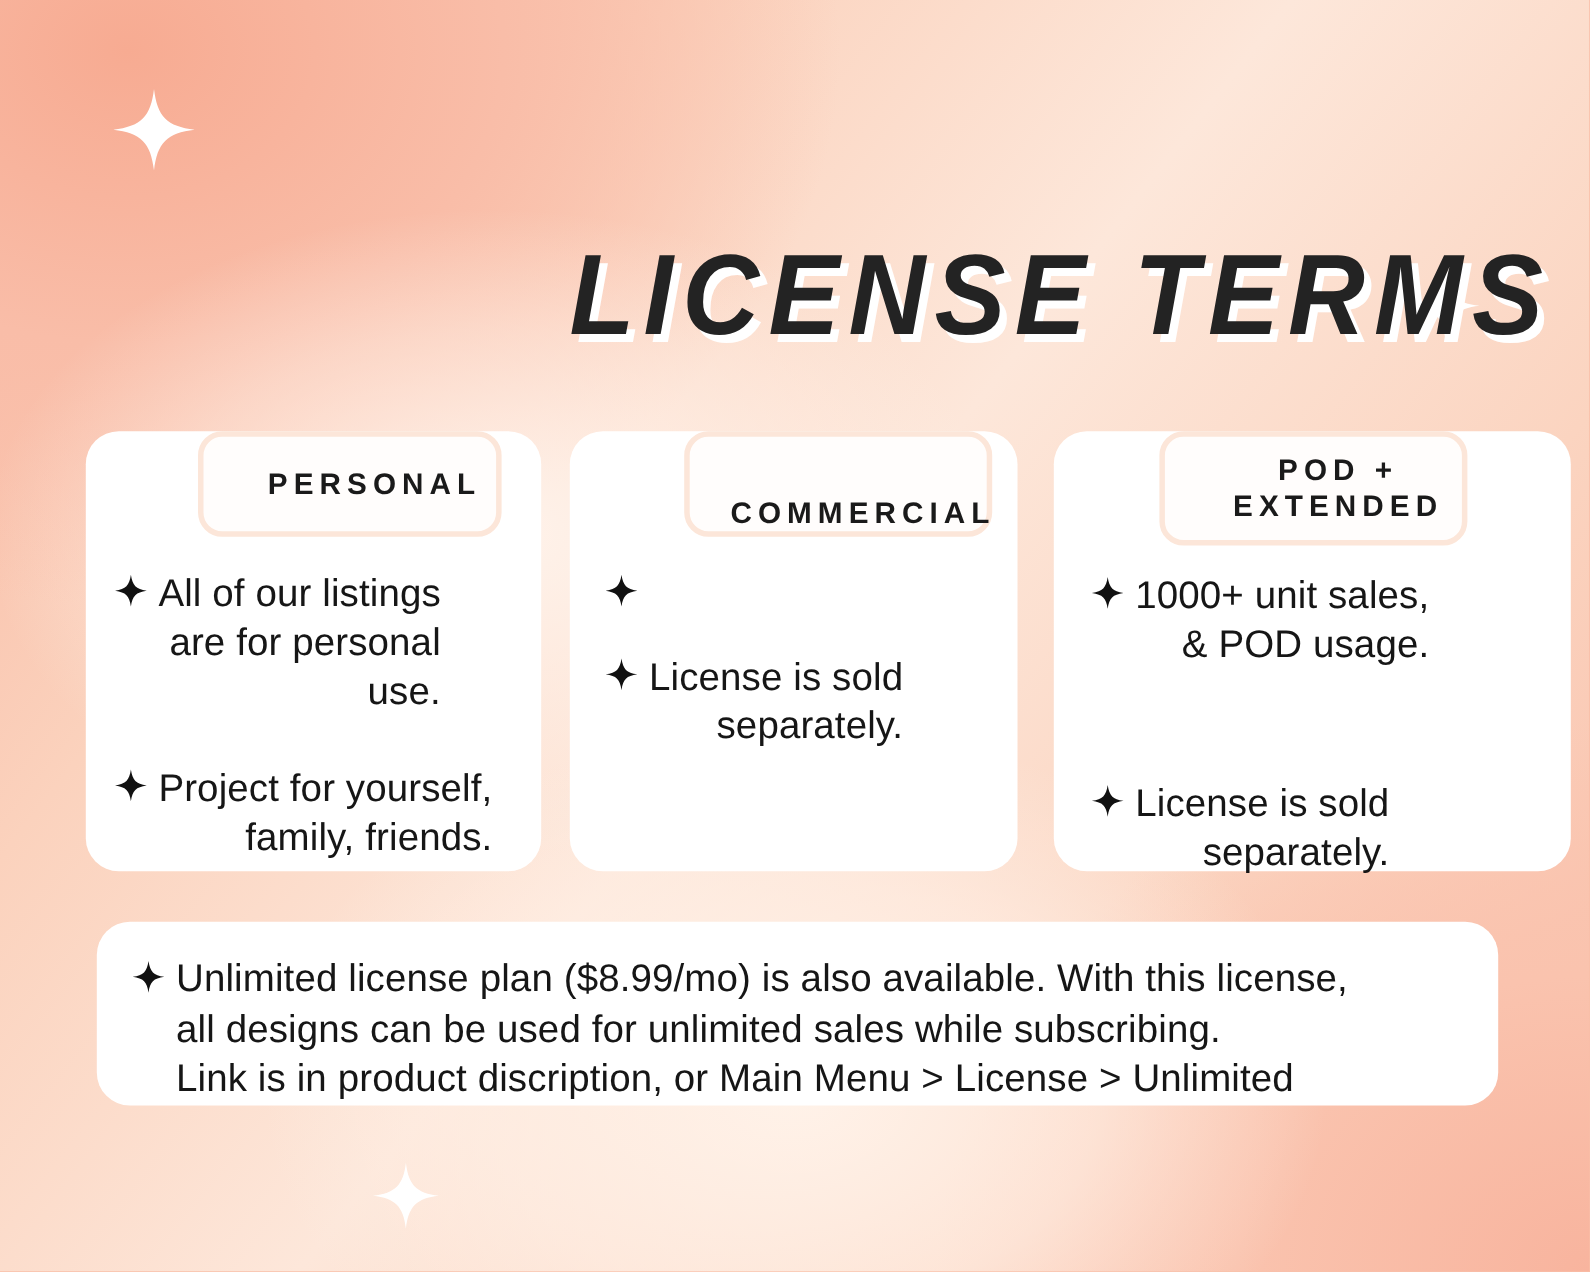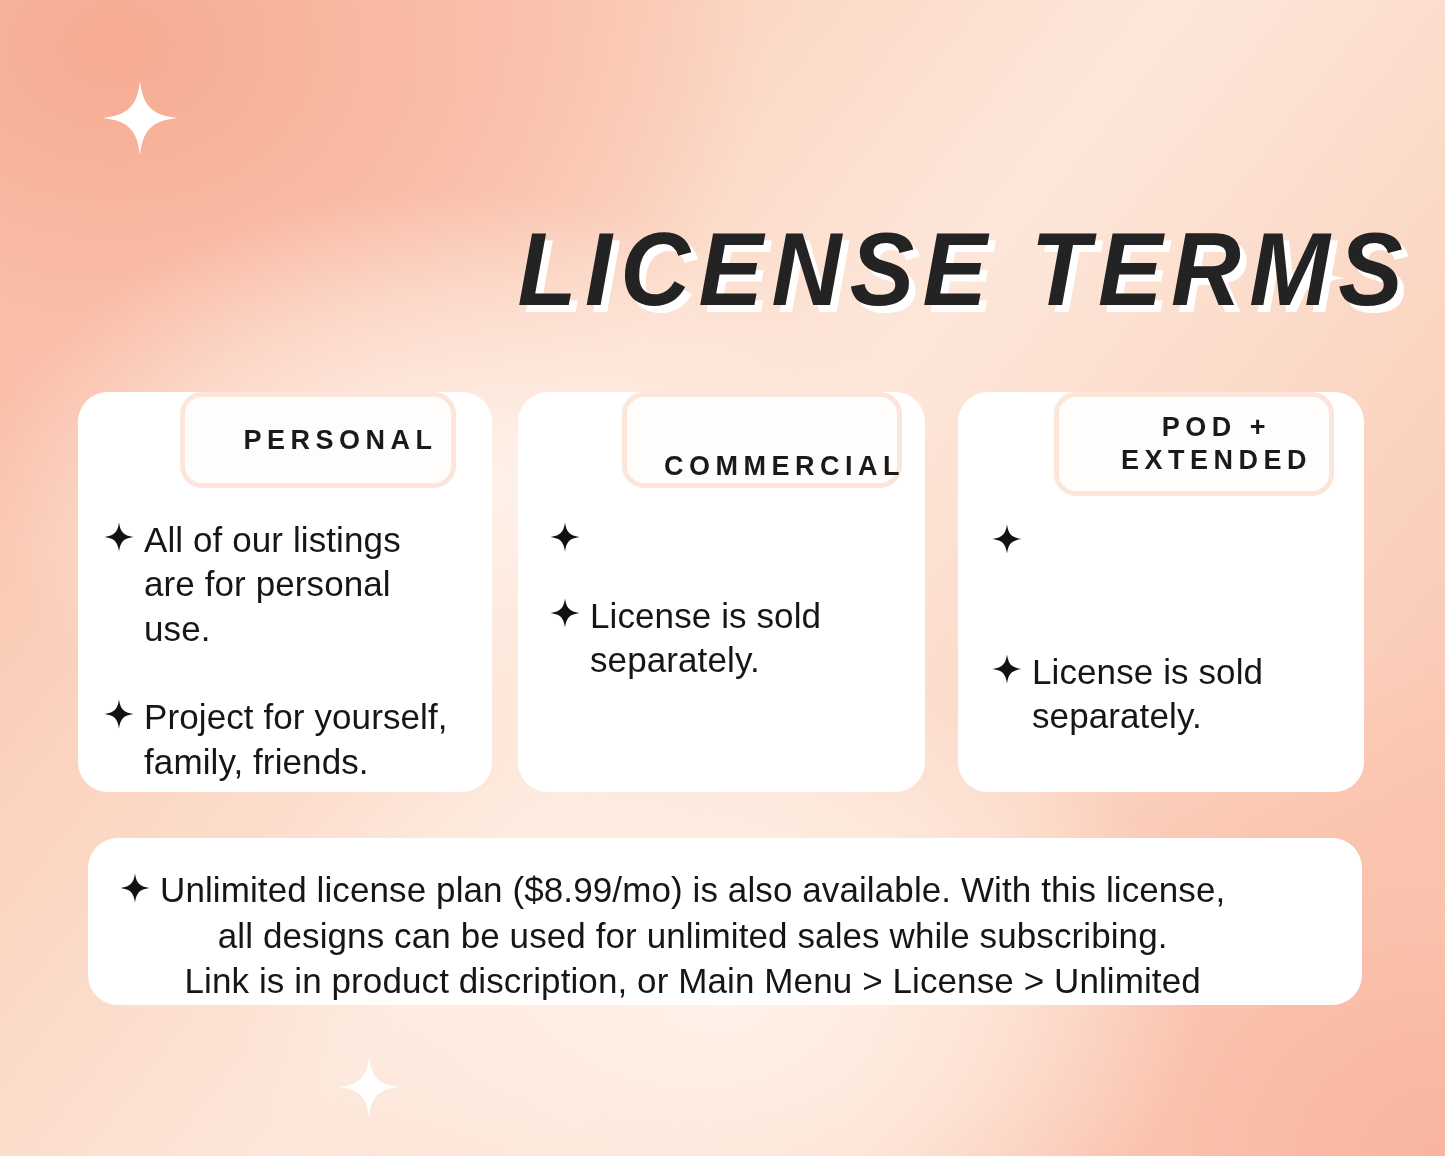--- a/index.html
+++ b/index.html
@@ -105,20 +105,21 @@
     padding: 0;
   }
   .card-list li {
     display: flex;
     align-items: flex-start;
     font-size: 35px;
     line-height: 1.27;
     color: #161616;
     font-weight: 300;
     letter-spacing: 0.1px;
+    text-align: right;
   }
   .bullet {
     flex: 0 0 auto;
     width: 30px;
     margin-right: 10px;
     position: relative;
     top: 4px;
   }
   .bullet svg { display: block; }
   .li-text { white-space: pre-line; }
@@ -129,35 +130,34 @@
   #list-personal      { left: 26px;  right: 20px; top: 126px; }
   #list-personal li + li { margin-top: 44px; }
 
   
   #card-commercial    { left: 518px; top: 392px; width: 407px; height: 400px; }
   #badge-commercial   { left: 104px; width: 280px; height: 96px; align-items: flex-end; }
   #list-commercial    { left: 32px;  right: 18px; top: 126px; }
   #list-commercial li + li { margin-top: 46px; }
 
   
-  #card-pod           { left: 958px; top: 392px; width: 406px; height: 400px; }
+  #card-pod           { left: 958px; top: 392px; width: 470px; height: 400px; }
   #badge-pod          { left: 96px;  width: 280px; height: 104px; }
   #list-pod           { left: 34px;  right: 16px; top: 128px; }
   #list-pod li + li   { margin-top: 100px; }
 
   
   #banner {
     position: absolute;
     left: 88px;
     top: 838px;
     width: 1274px;
     height: 167px;
     background: #ffffff;
     border-radius: 30px;
-    text-align: center;
   }
   #banner-row {
     position: absolute;
     left: 32px;
     top: 29px;
     right: 26px;
     display: flex;
     align-items: flex-start;
   }
   #banner .bullet {
@@ -263,20 +263,22 @@
           <span>EXTENDED</span>
         </div>
       </div>
       <ul class="card-list" id="list-pod">
         <li>
           <span class="bullet">
             <svg width="30" height="30" viewBox="0 0 100 100" aria-hidden="true">
               <path d="M50 2 C55 35 65 45 98 50 C65 55 55 65 50 98 C45 65 35 55 2 50 C35 45 45 35 50 2 Z" fill="#111111"></path>
             </svg>
           </span>
+          <span class="li-text">1000+ unit sales,
+&amp; POD usage.</span>
         </li>
         <li>
           <span class="bullet">
             <svg width="30" height="30" viewBox="0 0 100 100" aria-hidden="true">
               <path d="M50 2 C55 35 65 45 98 50 C65 55 55 65 50 98 C45 65 35 55 2 50 C35 45 45 35 50 2 Z" fill="#111111"></path>
             </svg>
           </span>
           <span class="li-text">License is sold
 separately.</span>
         </li>

